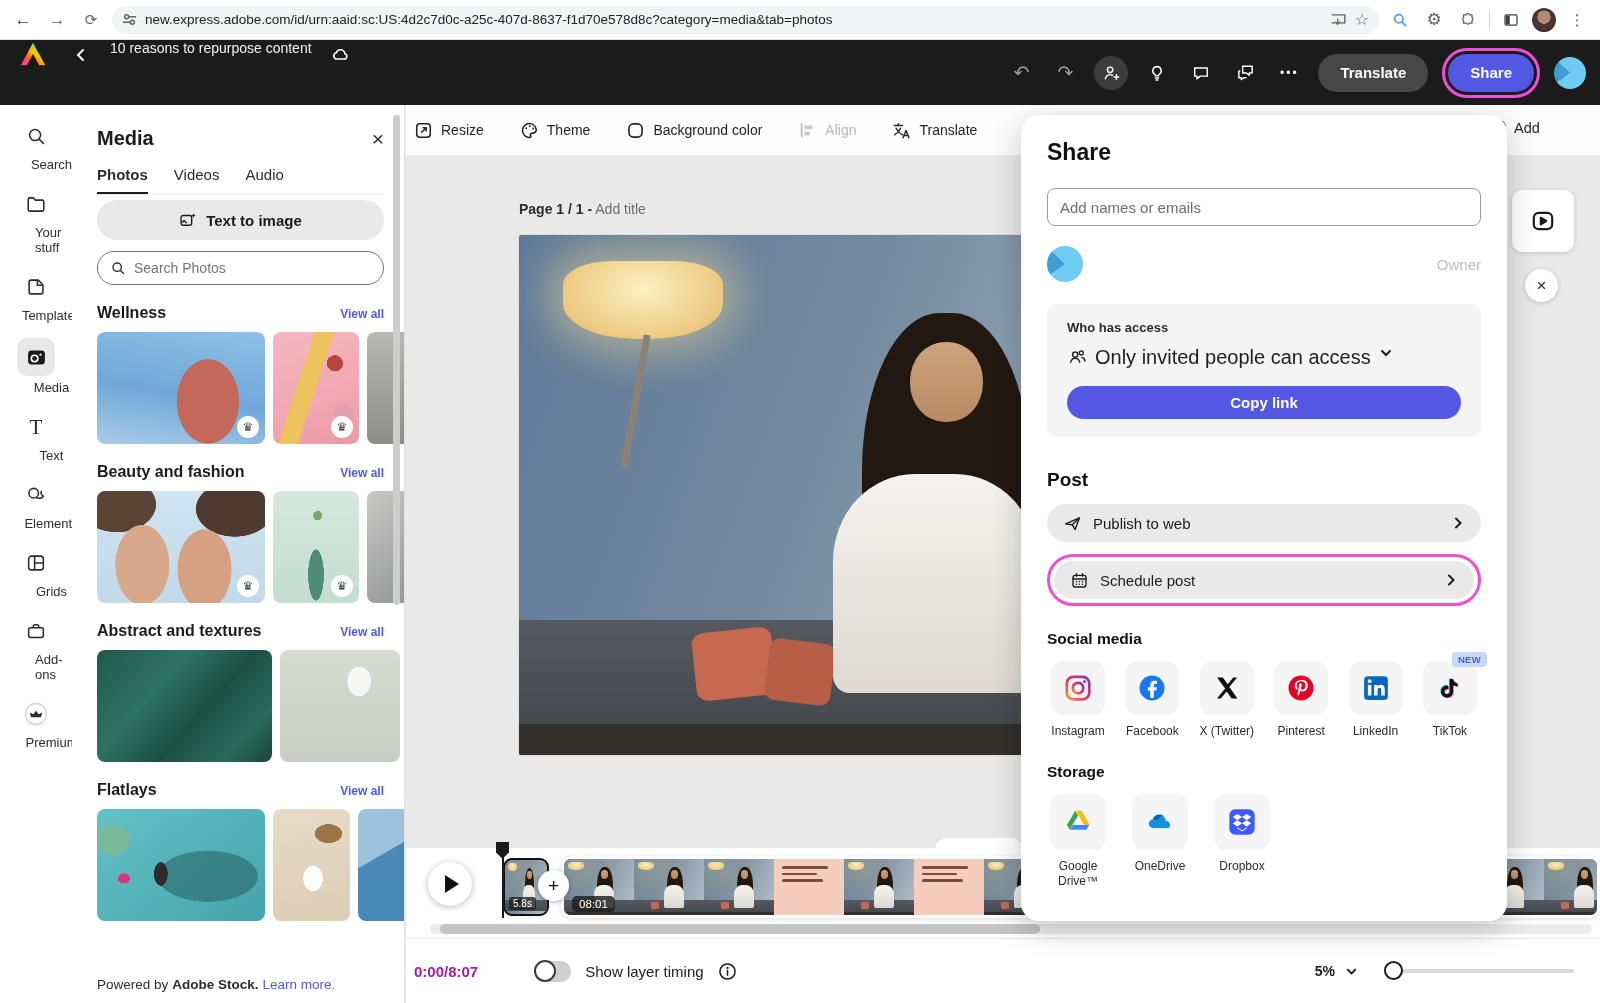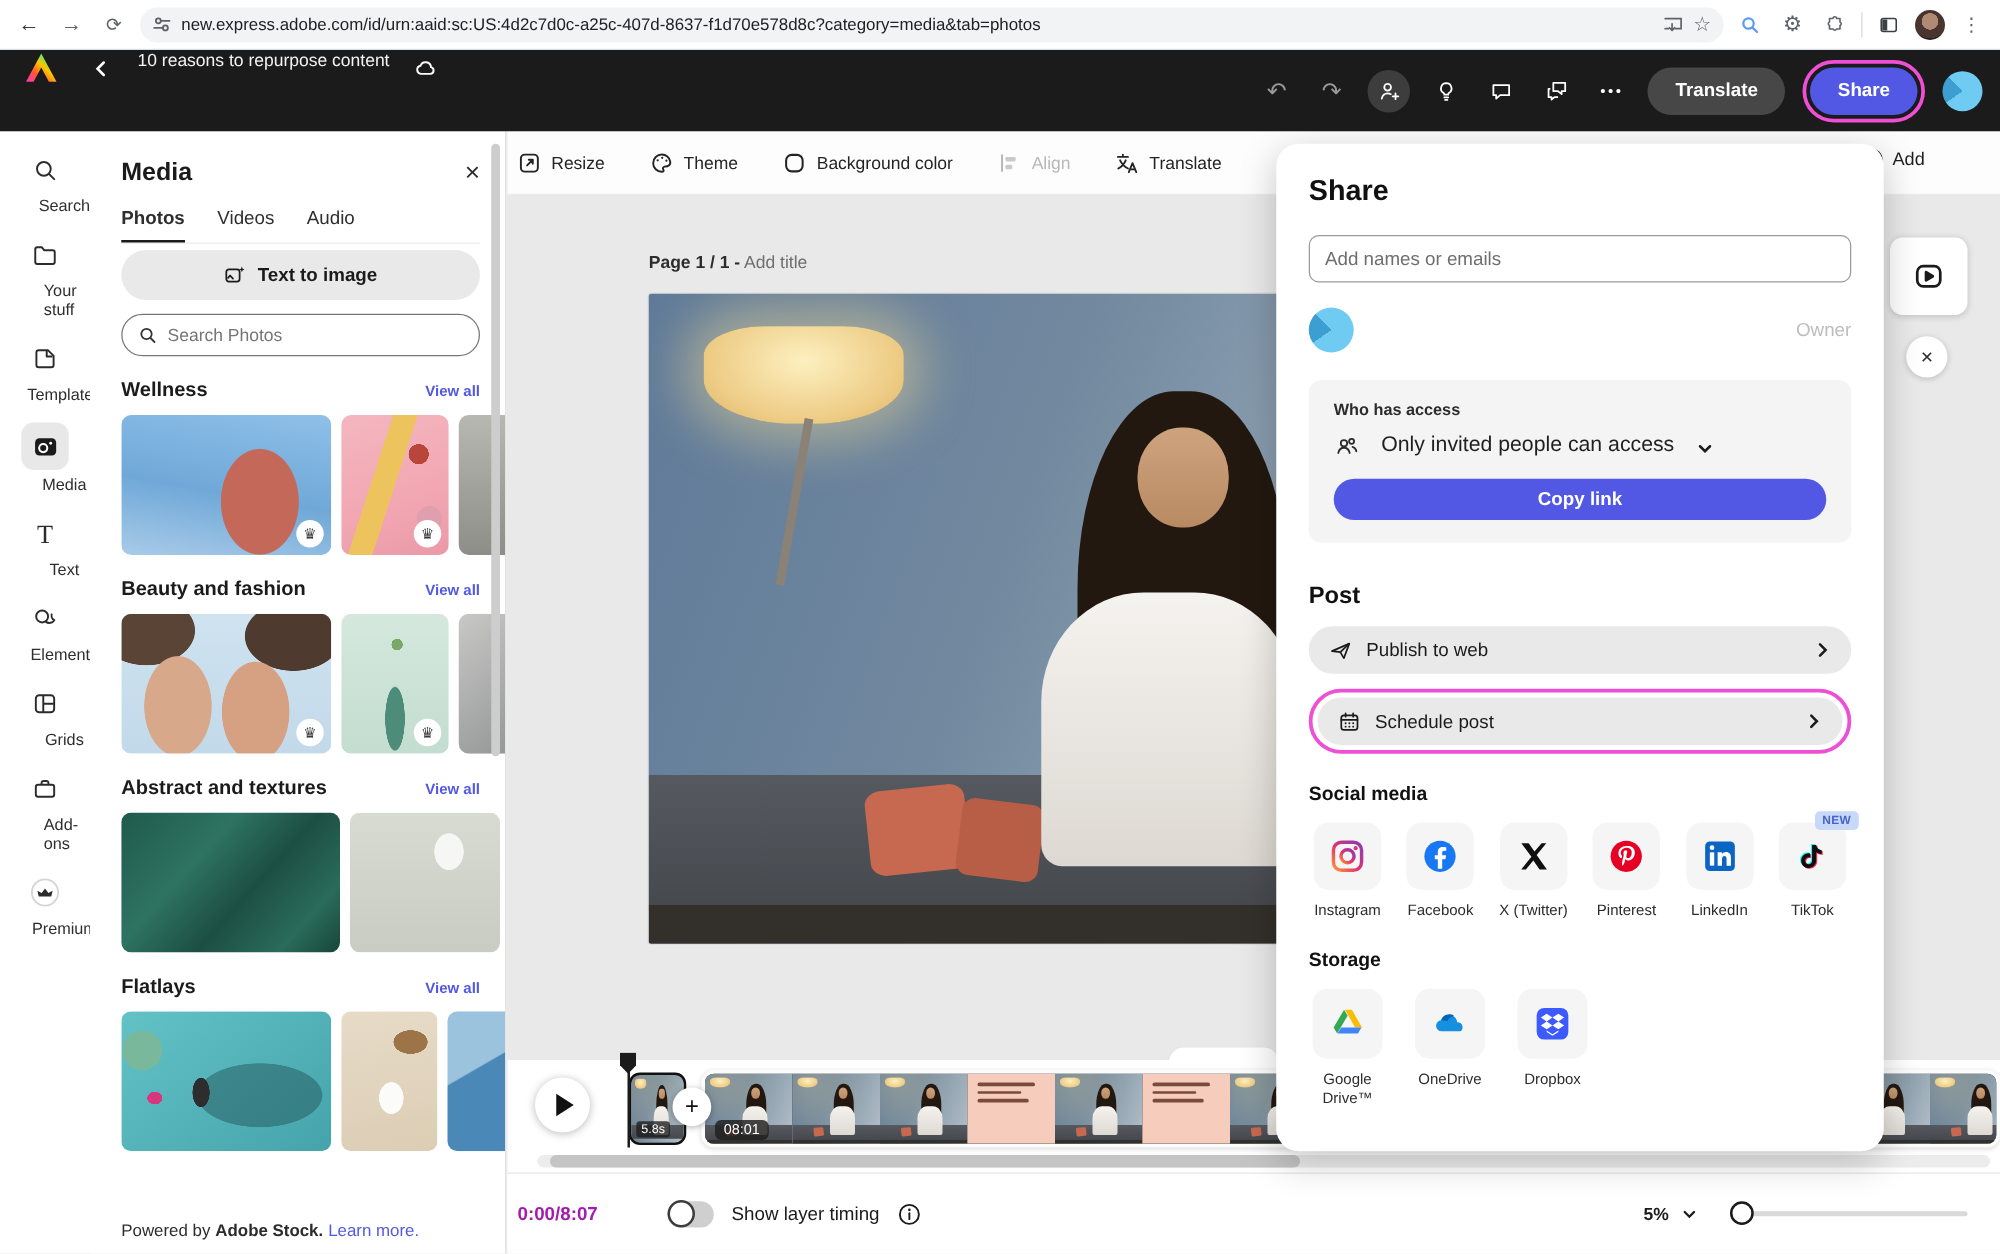--- a/index.html
+++ b/index.html
@@ -132,21 +132,21 @@
   
   .share { position:absolute; left:1021px; top:115px; width:486px; height:806px; background:#fff; border-radius:18px; box-shadow:0 8px 30px rgba(0,0,0,.22); padding:24px 26px; z-index:50; }
   .share h1 { font-size:23px; font-weight:800; color:#111; }
   .share-input { margin-top:22px; width:100%; height:38px; border:1.6px solid #9b9b9b; border-radius:8px; padding:0 12px; font-family:inherit; font-size:15px; color:#404040; outline:none; }
   .share-input::placeholder { color:#6e6e6e; }
   .owner-row { margin-top:20px; display:flex; align-items:center; }
   .owner-av { width:36px; height:36px; border-radius:50%; background:conic-gradient(from 235deg, #3d9fd1 0 80deg, #6fcbf2 80deg 360deg); }
   .owner-tag { margin-left:auto; font-size:15px; color:#bdbdbd; }
   .accessbox { margin-top:22px; background:#f4f4f5; border-radius:10px; padding:16px 20px 18px; }
   .accessbox h4 { font-size:13px; font-weight:600; color:#2c2c2c; }
-  .access-row { margin-top:11px; display:flex; align-items:flex-end; gap:18px; font-size:17px; color:#1f1f1f; cursor:pointer; }
+  .access-row { margin-top:11px; display:flex; align-items:flex-start; gap:8px; font-size:20px; color:#1f1f1f; cursor:pointer; }
   .copybtn { margin-top:17px; width:100%; height:33px; border:none; border-radius:17px; background:var(--accent); color:#fff; font-family:inherit; font-size:15px; font-weight:700; cursor:pointer; }
   .share h2 { margin-top:32px; font-size:19px; font-weight:800; color:#111; }
   .postrow { height:38px; background:#e9e9ea; border-radius:20px; display:flex; align-items:center; gap:11px; padding:0 16px; font-size:15px; color:#1b1b1b; cursor:pointer; }
   .postrow .chev { margin-left:auto; display:flex; }
   .postrow-pub { margin-top:13px; }
   .sched-ring { margin-top:12px; border:3px solid var(--highlight); border-radius:27px; padding:4px; }
   .share h3 { margin-top:24px; font-size:15.5px; font-weight:800; color:#111; }
   .tilerow { margin-top:13px; display:flex; justify-content:space-between; }
   .tilecol { width:62px; display:flex; flex-direction:column; align-items:center; cursor:pointer; position:relative; }
   .tile { width:54px; height:54px; border-radius:12px; background:#f5f5f6; display:flex; align-items:center; justify-content:center; }

